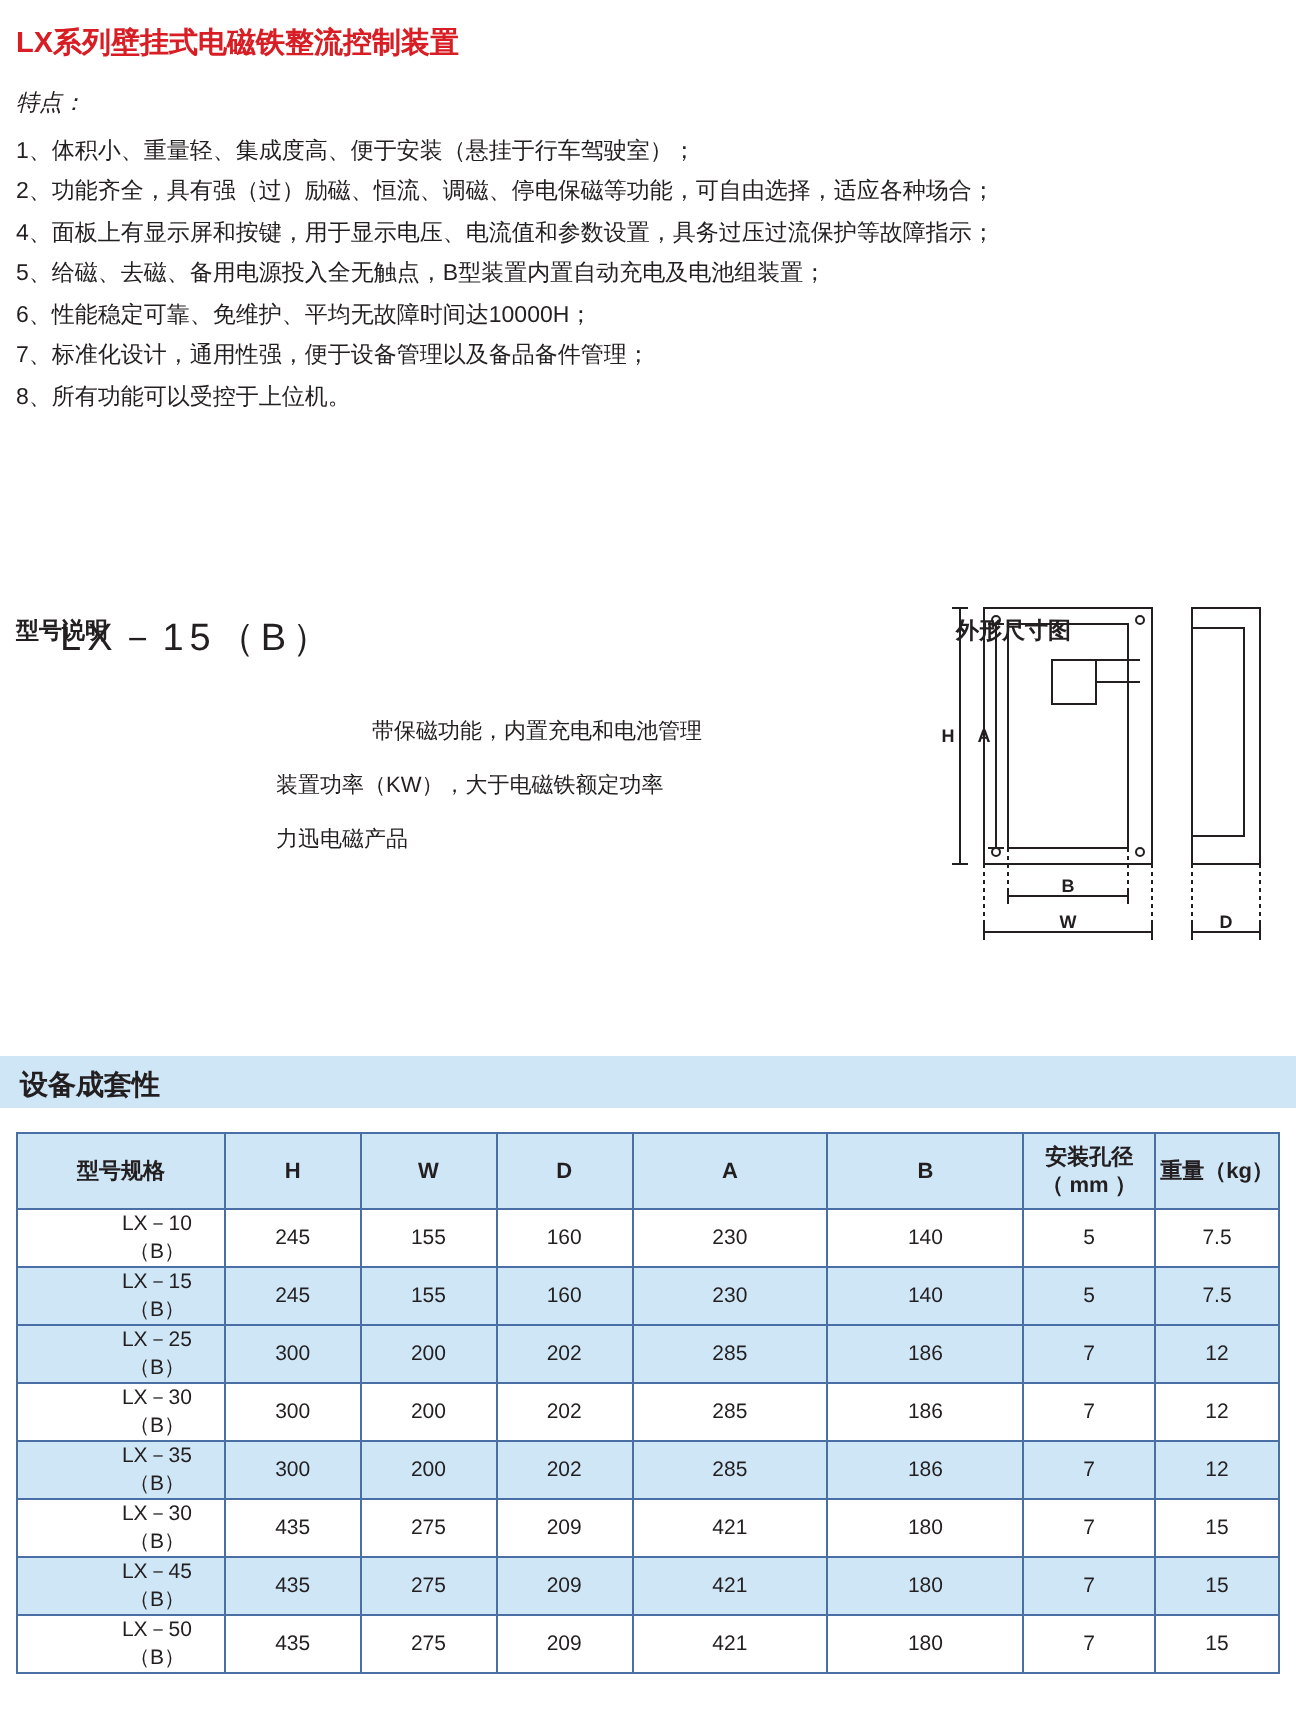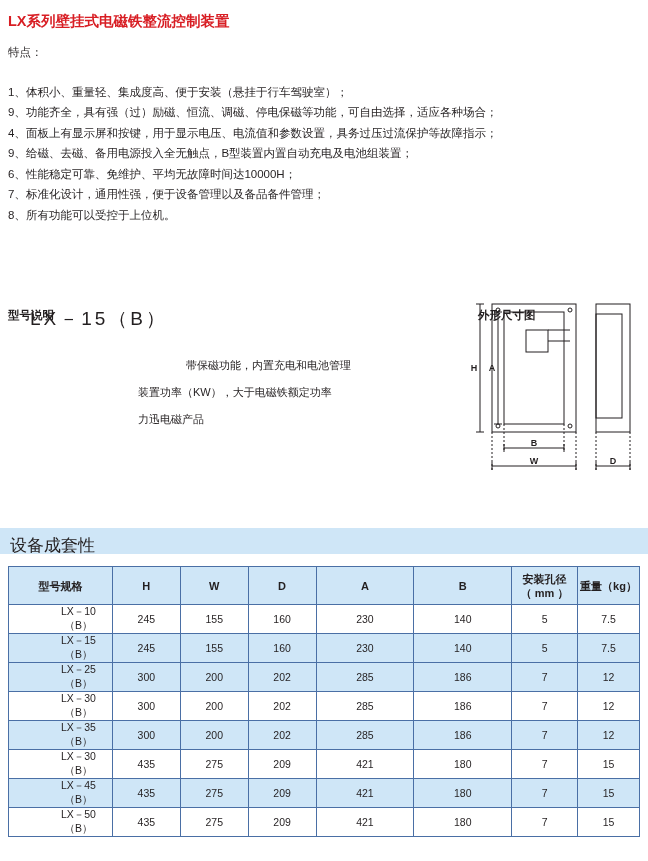--- a/index.html
+++ b/index.html
@@ -28,21 +28,21 @@
 
   
   .features {
     position: absolute;
     left: 8px; top: 42px;
     width: 632px;
     font-size: 11.5px;
     line-height: 20.5px;
     color: #231f20;
   }
-  .features .feat-head { margin-bottom: 19px; }
+  .features .feat-head { margin-bottom: 3px; font-style: italic; }
   .features .feat-line { white-space: nowrap; }
 
   
   .sec-label {
     position: absolute;
     font-size: 11.5px;
     font-weight: bold;
     color: #231f20;
     white-space: nowrap;
     margin-top: 36px;
@@ -80,22 +80,22 @@
   
   .equip-head {
     position: absolute;
     left: 0; top: 528px;
     width: 648px; height: 26px;
     background: #cfe6f7;
   }
   .equip-head span {
     position: absolute;
     left: 10px; top: 6px;
-    font-size: 17px;
-    font-weight: normal;
+    font-size: 14px;
+    font-weight: bold;
     color: #231f20;
   }
 
   
   .tbl-wrap {
     position: absolute;
     left: 8px; top: 566px;
     width: 632px;
   }
   table {
@@ -132,23 +132,23 @@
 </head>
 <body>
 
 <div class="page">
 
   <div class="title">LX系列壁挂式电磁铁整流控制装置</div>
 
   <div class="features">
     <div class="feat-head">特点：</div>
     <div class="feat-line">1、体积小、重量轻、集成度高、便于安装（悬挂于行车驾驶室）；</div>
-    <div class="feat-line">9、功能齐全，具有强（过）励磁、恒流、调磁、停电保磁等功能，可自由选择，适应各种场合；</div>
+    <div class="feat-line">2、功能齐全，具有强（过）励磁、恒流、调磁、停电保磁等功能，可自由选择，适应各种场合；</div>
     <div class="feat-line">4、面板上有显示屏和按键，用于显示电压、电流值和参数设置，具务过压过流保护等故障指示；</div>
-    <div class="feat-line">9、给磁、去磁、备用电源投入全无触点，B型装置内置自动充电及电池组装置；</div>
+    <div class="feat-line">5、给磁、去磁、备用电源投入全无触点，B型装置内置自动充电及电池组装置；</div>
     <div class="feat-line">6、性能稳定可靠、免维护、平均无故障时间达10000H；</div>
     <div class="feat-line">7、标准化设计，通用性强，便于设备管理以及备品备件管理；</div>
     <div class="feat-line">8、所有功能可以受控于上位机。</div>
   </div>
 
   <div class="sec-label" id="label-model">型号说明</div>
   <div class="sec-label" id="label-dim">外形尺寸图</div>
 
   <div class="model-code">LX－15（B）</div>
 

